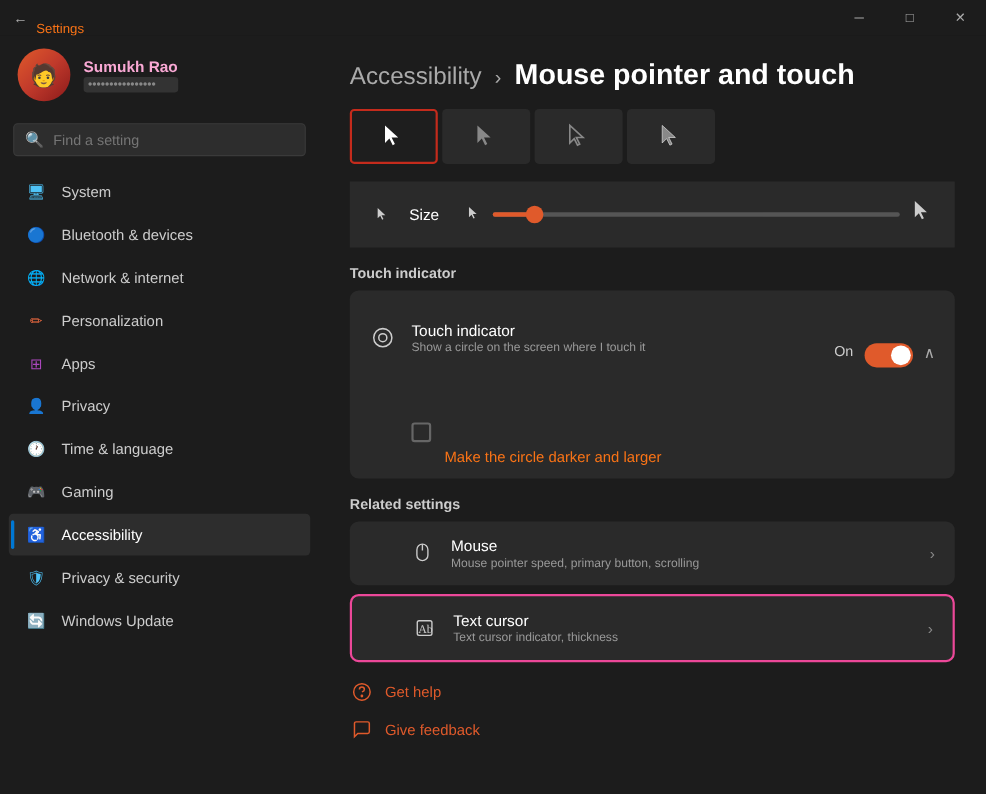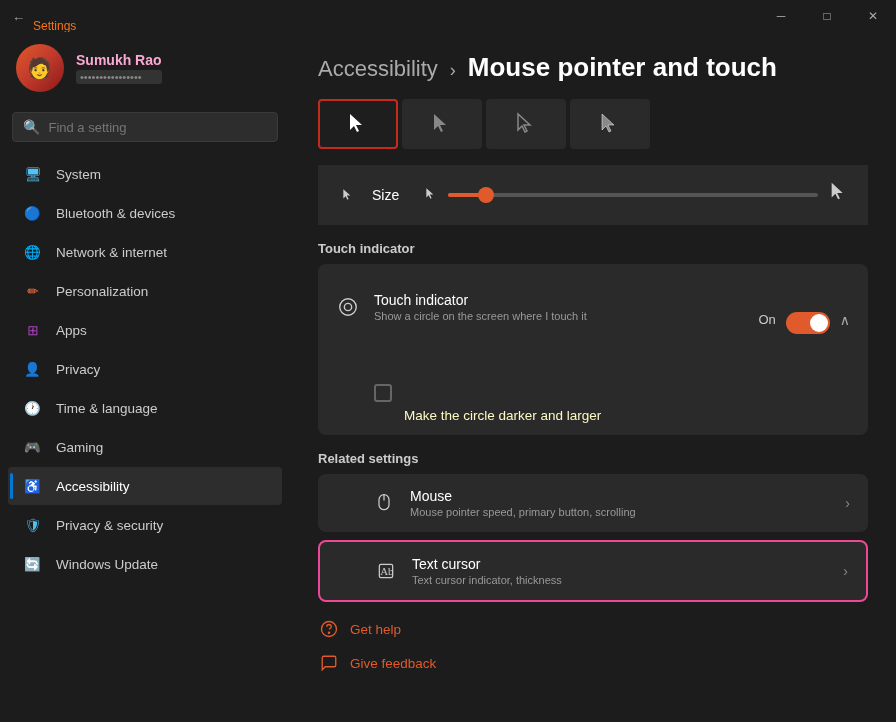--- a/index.html
+++ b/index.html
@@ -378,21 +378,21 @@
       justify-content: center;
     }
     .checkbox-row {
       padding: 12px 18px 12px 56px;
       display: flex;
       align-items: center;
       gap: 12px;
     }
     .checkbox-label {
       font-size: 13.5px;
-      color: #fef9c3;
+      color: #f97316;
       margin-top: 46px;
     }
 
     
     .section-heading {
       font-size: 13px;
       font-weight: 600;
       color: #ccc;
       margin: 16px 0 8px 0;
     }

